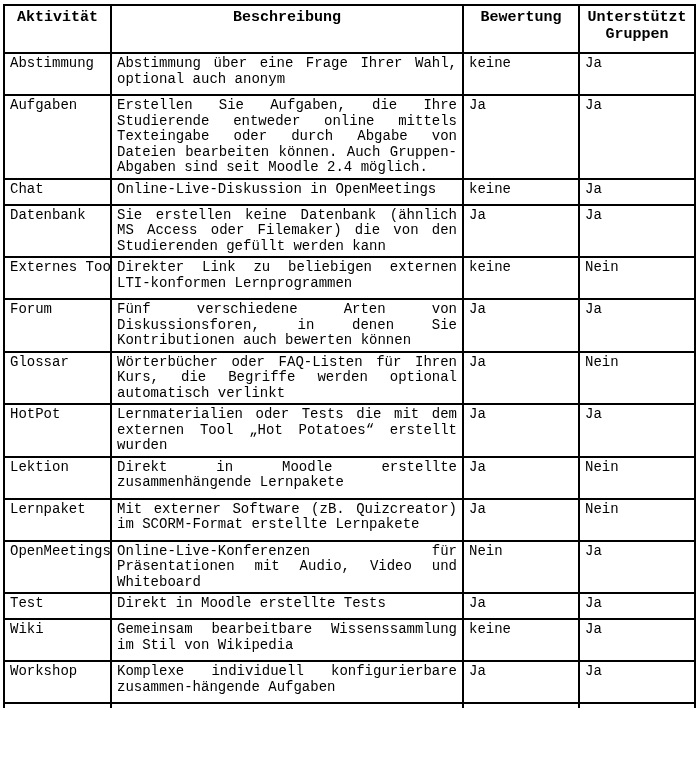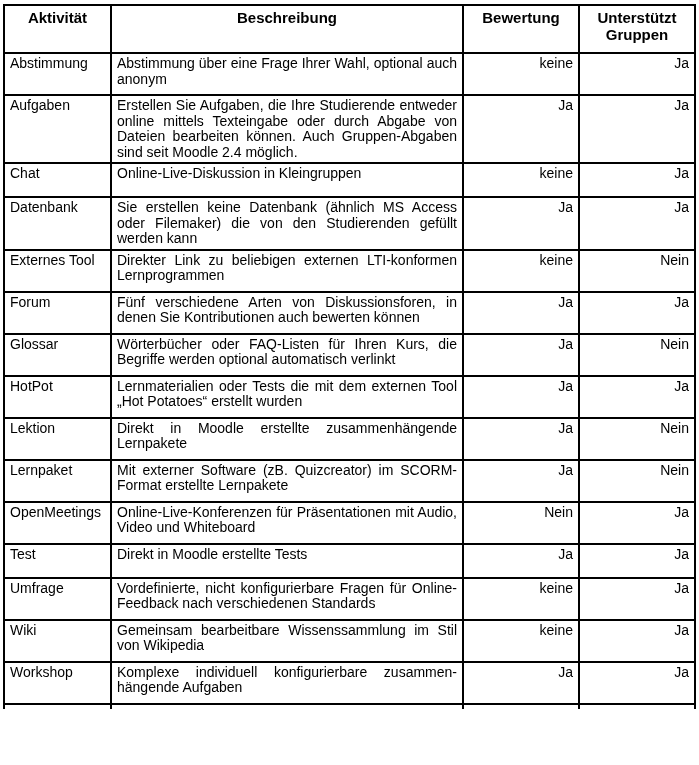--- a/index.html
+++ b/index.html
@@ -9,20 +9,21 @@
   }
   body {
     width: 699px;
     height: 765px;
     overflow: hidden;
     font-family: "Liberation Sans", "DejaVu Sans", sans-serif;
     color: #000000;
   }
   .page {
     padding: 4px 0 0 3px;
+    font-family: Liberation Mono, monospace;
   }
   table.activities {
     border-collapse: collapse;
     table-layout: fixed;
     width: 691px;
     background: #ffffff;
   }
   table.activities col.c-act  { width: 107px; }
   table.activities col.c-desc { width: 352px; }
   table.activities col.c-rate { width: 116px; }
@@ -38,36 +39,36 @@
     overflow: hidden;
   }
   table.activities th {
     font-size: 15px;
     font-weight: bold;
     text-align: center;
     line-height: 17px;
     padding-top: 3px;
   }
   tr.hdr   { height: 48px; }
-  tr.r1    { height: 34px; }
+  tr.r1    { height: 26px; }
   tr.r2    { height: 42px; }
   tr.r3    { height: 48px; }
   tr.r4    { height: 55px; }
   tr.rcut  { height: 5px; }
   tr.rcut td { padding: 0; border-bottom: none; }
 
   td.act {
     text-align: left;
     white-space: nowrap;
   }
   td.desc {
     text-align: justify;
   }
   td.center {
-    text-align: right;
+    text-align: left;
   }
 </style>
 </head>
 <body>
 
 <div class="page">
   <table class="activities">
     <colgroup>
       <col class="c-act">
         <col class="c-desc">
@@ -90,21 +91,21 @@
         <td class="center">Ja</td>
       </tr>
       <tr class="r4">
         <td class="act">Aufgaben</td>
         <td class="desc">Erstellen Sie Aufgaben, die Ihre Studierende entweder online mittels Texteingabe oder durch Abgabe von Dateien bearbeiten können. Auch Gruppen-Abgaben sind seit Moodle 2.4 möglich.</td>
         <td class="center">Ja</td>
         <td class="center">Ja</td>
       </tr>
       <tr class="r1">
         <td class="act">Chat</td>
-        <td class="desc">Online-Live-Diskussion in Kleingruppen</td>
+        <td class="desc">Online-Live-Diskussion in OpenMeetings</td>
         <td class="center">keine</td>
         <td class="center">Ja</td>
       </tr>
       <tr class="r3">
         <td class="act">Datenbank</td>
         <td class="desc">Sie erstellen keine Datenbank (ähnlich MS Access oder Filemaker) die von den Studierenden gefüllt werden kann</td>
         <td class="center">Ja</td>
         <td class="center">Ja</td>
       </tr>
       <tr class="r2">
@@ -149,26 +150,20 @@
         <td class="center">Nein</td>
         <td class="center">Ja</td>
       </tr>
       <tr class="r1">
         <td class="act">Test</td>
         <td class="desc">Direkt in Moodle erstellte Tests</td>
         <td class="center">Ja</td>
         <td class="center">Ja</td>
       </tr>
       <tr class="r2">
-        <td class="act">Umfrage</td>
-        <td class="desc">Vordefinierte, nicht konfigurierbare Fragen für Online-Feedback nach verschiedenen Standards</td>
-        <td class="center">keine</td>
-        <td class="center">Ja</td>
-      </tr>
-      <tr class="r2">
         <td class="act">Wiki</td>
         <td class="desc">Gemeinsam bearbeitbare Wissenssammlung im Stil von Wikipedia</td>
         <td class="center">keine</td>
         <td class="center">Ja</td>
       </tr>
       <tr class="r2">
         <td class="act">Workshop</td>
         <td class="desc">Komplexe individuell konfigurierbare zusammen-hängende Aufgaben</td>
         <td class="center">Ja</td>
         <td class="center">Ja</td>

